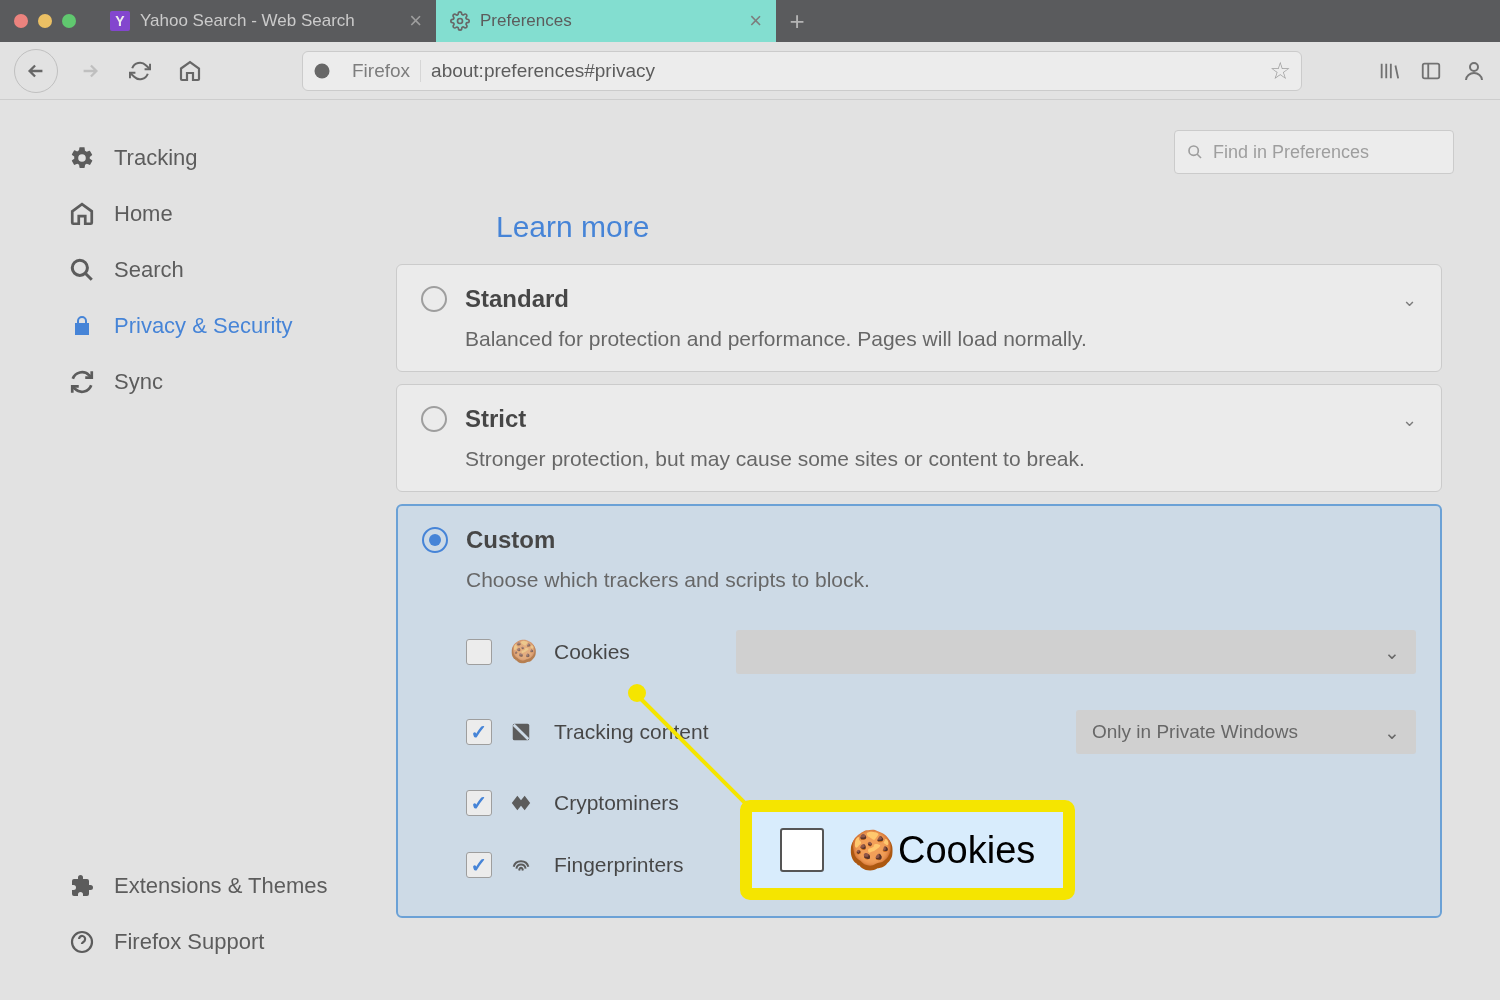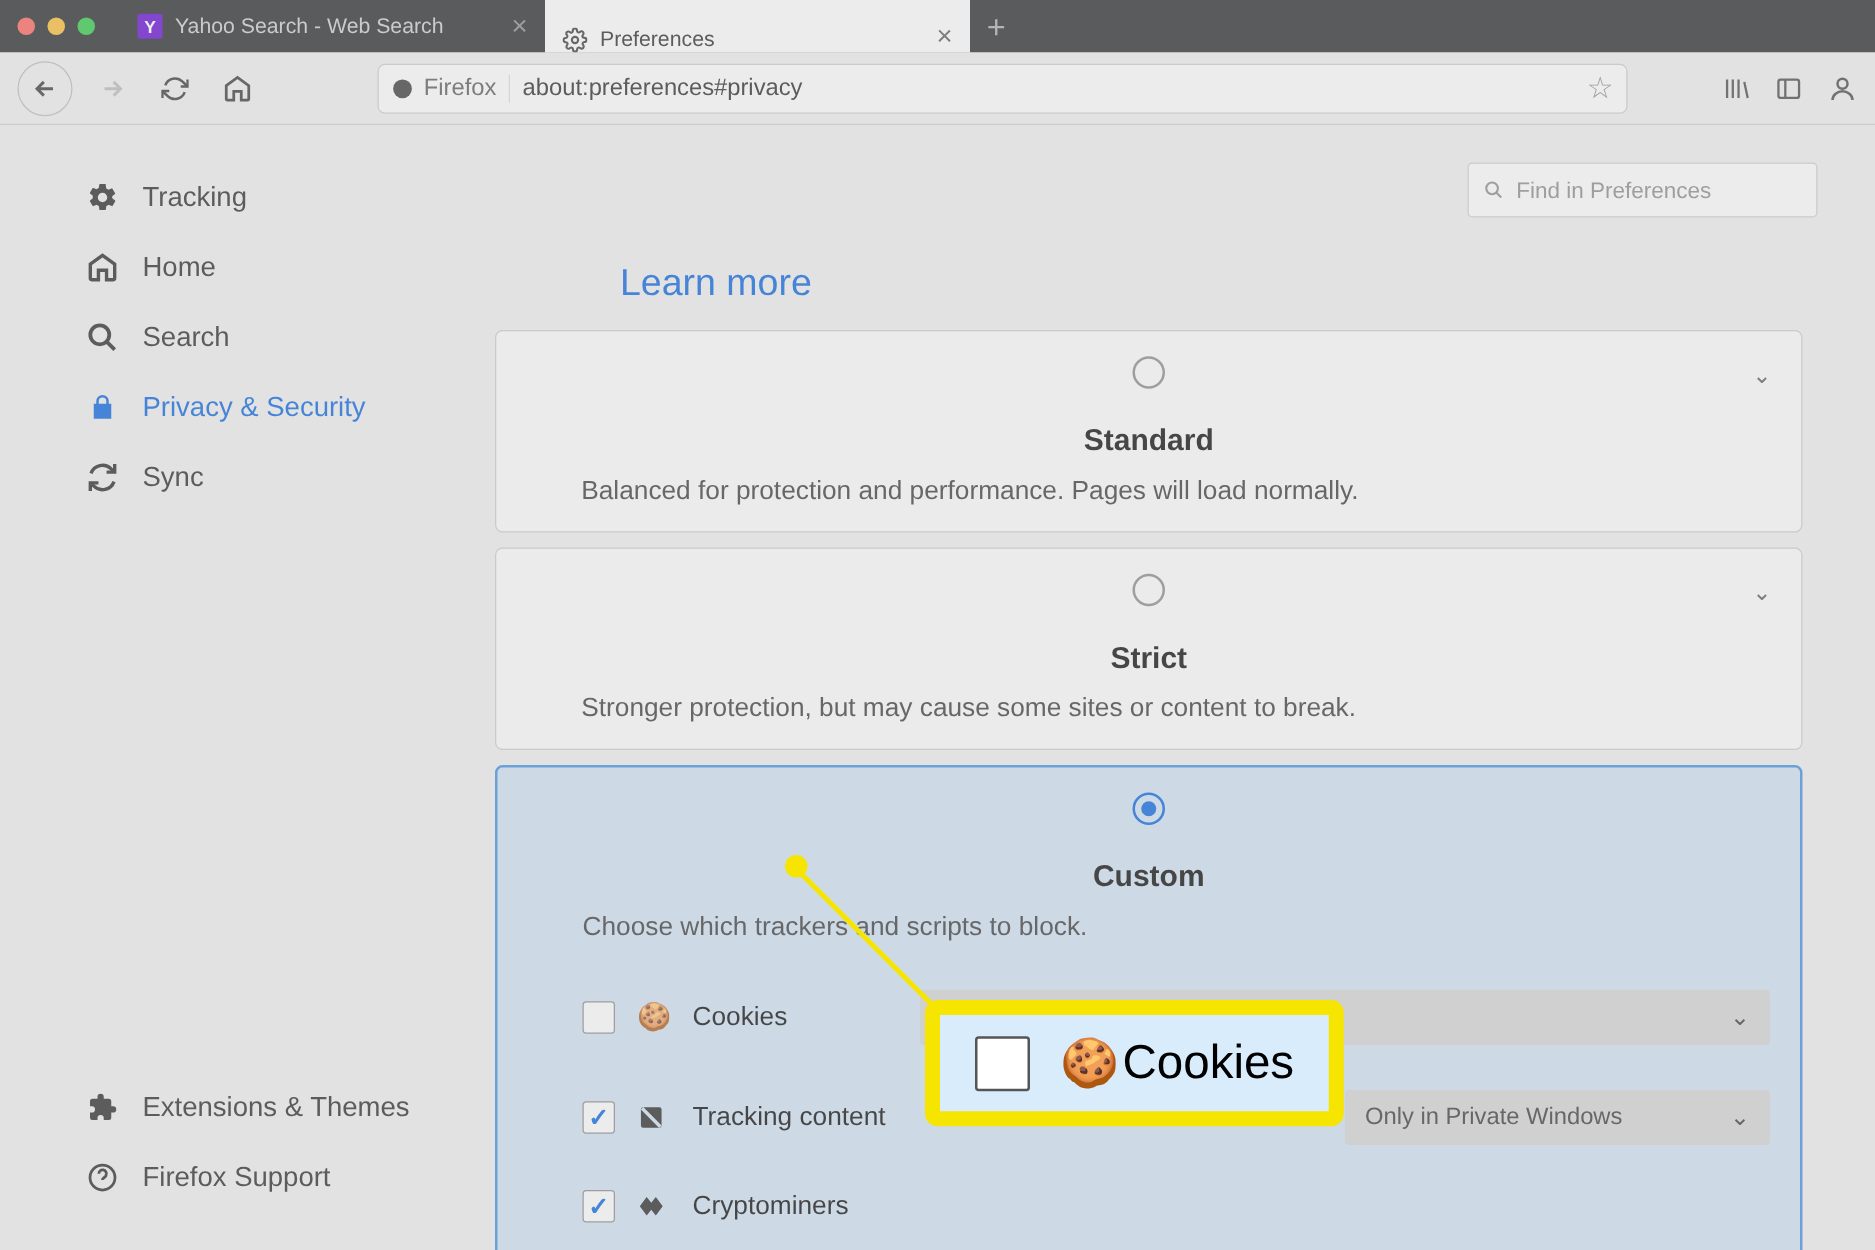--- a/index.html
+++ b/index.html
@@ -10,52 +10,52 @@
 
 
 .tab-bar { background: #202124; height: 42px; display: flex; align-items: center; }
 .traffic-lights { display: flex; gap: 10px; padding: 0 20px 0 14px; }
 .tl { width: 14px; height: 14px; border-radius: 50%; }
 .tl.red { background: #ff5f57; }
 .tl.yellow { background: #febc2e; }
 .tl.green { background: #28c840; }
 .tabs { display: flex; height: 100%; }
 .tab { display: flex; align-items: center; gap: 10px; padding: 0 14px; height: 100%; color: #ccc; font-size: 17px; min-width: 340px; position: relative; }
-.tab.active { background: #ffffff; color: #222; align-items: flex-end; }
+.tab.active { background: #5eead4; color: #222; }
 .tab .favicon { width: 20px; height: 20px; display: flex; align-items: center; justify-content: center; }
 .tab .close { margin-left: auto; font-size: 22px; color: #888; }
 .tab.active .close { color: #555; }
 .yahoo-fav { background: #5f01d1; color: #fff; font-weight: bold; font-size: 14px; border-radius: 2px; width: 20px; height: 20px; display:flex; align-items:center; justify-content:center; }
 .newtab { width: 42px; display: flex; align-items: center; justify-content: center; color: #aaa; font-size: 26px; }
 
 
 .toolbar { background: #f0f0f0; height: 58px; display: flex; align-items: center; padding: 0 14px; gap: 14px; border-bottom: 1px solid #d0d0d0; }
 .nav-btn { width: 36px; height: 36px; display:flex; align-items:center; justify-content:center; color: #555; font-size: 22px; border-radius: 4px; }
 .nav-btn.back { border: 1px solid #bbb; border-radius: 50%; width: 44px; height: 44px; }
 .nav-btn.fwd { color: #bbb; }
 .url-bar { flex: 0 0 1000px; height: 40px; background: #fff; border: 1px solid #ccc; border-radius: 6px; display: flex; align-items: center; padding: 0 10px; gap: 10px; margin-left: 80px; font-size: 19px;}
-.url-identity { color: #555; display:flex; align-items:center; gap:8px; padding-right: 10px; border-right: 1px solid #ddd; }
+.url-identity { color: #555; display:flex; align-items:center; gap:21px; padding-right: 10px; border-right: 1px solid #ddd; }
 .url-text { color: #222; flex: 1; }
 .star { margin-left: auto; color: #888; font-size: 24px; }
 .tb-right { margin-left: auto; display: flex; gap: 20px; align-items:center; color:#555; font-size:22px; }
 
 
 .content { display: flex; height: calc(100% - 100px); }
 .sidebar { width: 396px; padding: 30px 30px 30px 58px; display: flex; flex-direction: column; }
 .side-item { display: flex; align-items: center; gap: 18px; font-size: 22px; color: #222; padding: 14px 10px; border-radius: 4px; }
 .side-item.active { color: #0060df; }
 .side-icon { width: 28px; height: 28px; display:flex; align-items:center; justify-content:center; font-size:26px; }
 .side-spacer { flex: 1; }
 
 
 .main { flex: 1; padding: 30px 58px 30px 0; position: relative; }
 .search-prefs { position: absolute; right: 46px; top: 30px; width: 280px; height: 44px; border: 1px solid #ccc; border-radius: 4px; display: flex; align-items: center; padding: 0 12px; gap: 10px; background: #fff; color: #888; font-size: 18px; }
 .learn-more { color: #0060df; font-size: 30px; margin-left: 100px; margin-top: 80px; margin-bottom: 20px; display:block; }
 .option-card { border: 1px solid #ccc; border-radius: 6px; padding: 20px 24px; margin-bottom: 12px; background: #fdfdfd; position: relative; }
-.option-head { display: flex; align-items: center; gap: 28px; flex-direction: column; }
+.option-head { display: flex; align-items: center; gap: 18px; }
 .radio { width: 26px; height: 26px; border: 2px solid #888; border-radius: 50%; display:flex; align-items:center; justify-content:center; flex-shrink:0; }
 .radio.selected::after { content:''; width:12px; height:12px; background:#0060df; border-radius:50%; }
 .radio.selected { border-color:#0060df; }
 .option-title { font-size: 24px; font-weight: 600; }
 .option-desc { font-size: 21px; color: #333; margin-left: 44px; margin-top: 14px; }
 .expand { position:absolute; right:24px; top:24px; font-size:18px; color:#555; }
 
 .custom-card { border: 2px solid #3a8dde; background: #cfe3f6; }
 .custom-card .option-desc { margin-bottom: 20px; }
 .custom-row { display: flex; align-items: center; gap: 18px; margin-left: 44px; padding: 18px 0; font-size: 21px; }

